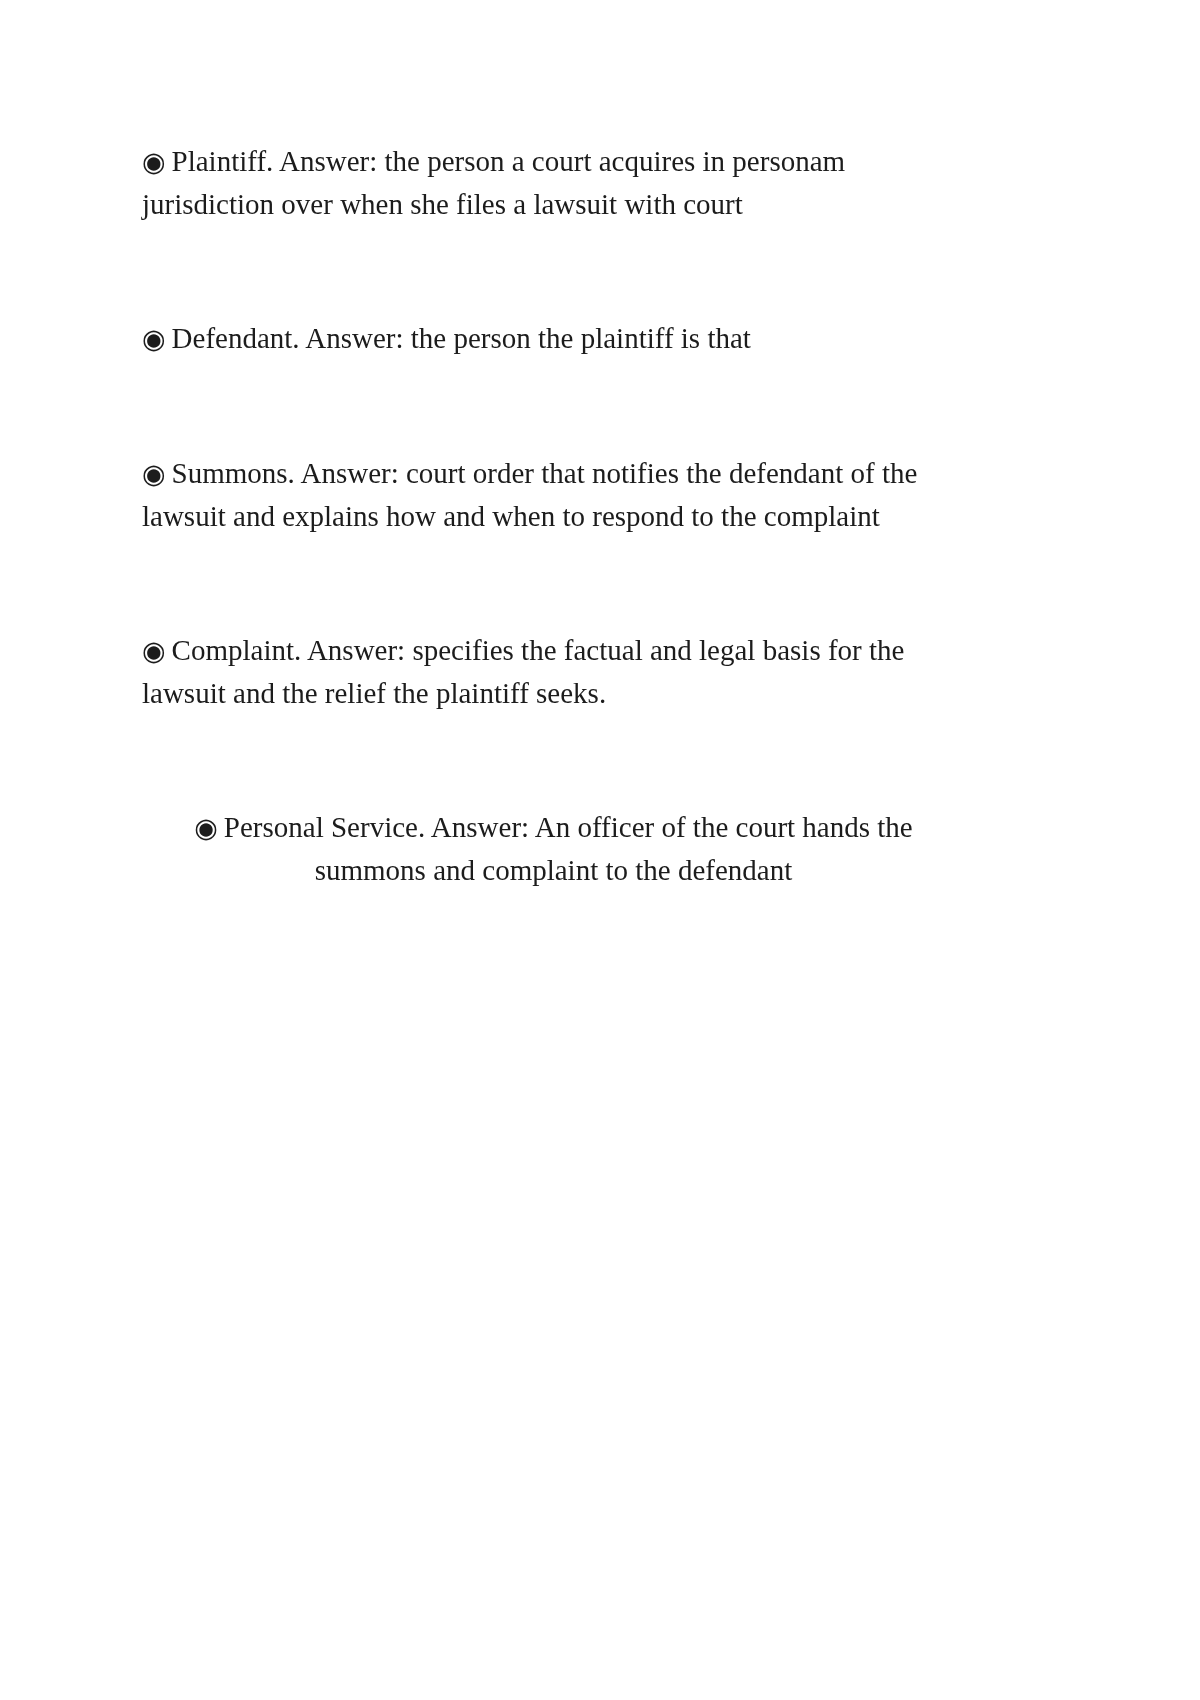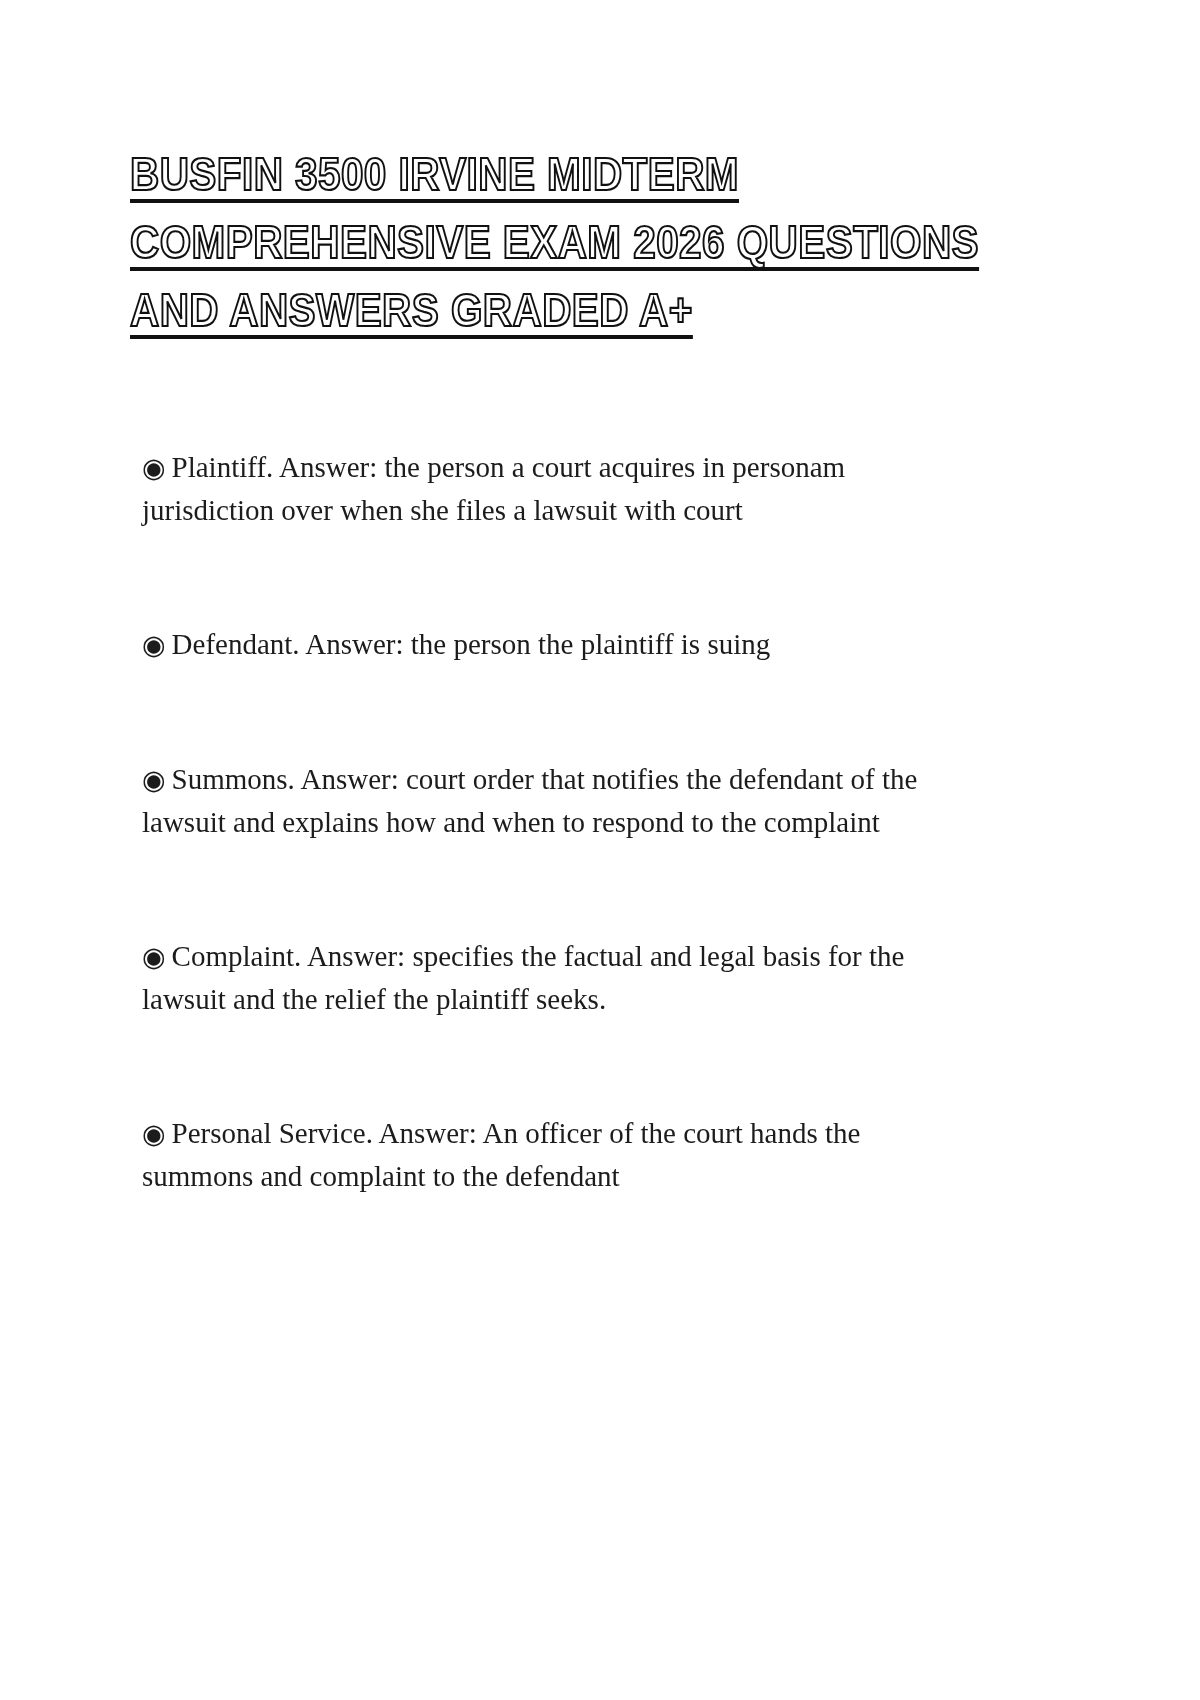--- a/index.html
+++ b/index.html
@@ -46,45 +46,41 @@
     height: 68px;
   }
   .qa-item {
     margin: 0 0 92px 12px;
     font-size: 29px;
     line-height: 42px;
     color: #1c1c1c;
   }
   .qa-item:last-child {
     margin-bottom: 0;
+    text-align: center;
   }
   .bullet {
     display: inline;
     font-size: 27px;
     color: #1c1c1c;
     margin-right: 6px;
   }
 </style>
 </head>
 <body>
 
 <div class="page">
   <div class="content">
 
-    <h1 class="doc-title">
-      <div class="title-line-row"><span class="title-line">BUSFIN 3500 IRVINE MIDTERM</span></div>
-      <div class="title-line-row"><span class="title-line">COMPREHENSIVE EXAM 2026 QUESTIONS</span></div>
-      <div class="title-line-row"><span class="title-line">AND ANSWERS GRADED A+</span></div>
-    </h1>
 
     <div>
 
       <p class="qa-item"><span class="bullet">◉</span><span>Plaintiff. Answer: the person a court acquires in personam jurisdiction over when she files a lawsuit with court</span></p>
 
-      <p class="qa-item"><span class="bullet">◉</span><span>Defendant. Answer: the person the plaintiff is suing</span></p>
+      <p class="qa-item"><span class="bullet">◉</span><span>Defendant. Answer: the person the plaintiff is that</span></p>
 
       <p class="qa-item"><span class="bullet">◉</span><span>Summons. Answer: court order that notifies the defendant of the lawsuit and explains how and when to respond to the complaint</span></p>
 
       <p class="qa-item"><span class="bullet">◉</span><span>Complaint. Answer: specifies the factual and legal basis for the lawsuit and the relief the plaintiff seeks.</span></p>
 
 
       <p class="qa-item"><span class="bullet">◉</span><span>Personal Service. Answer: An officer of the court hands the summons and complaint to the defendant</span></p>
 
     </div>
   </div>

